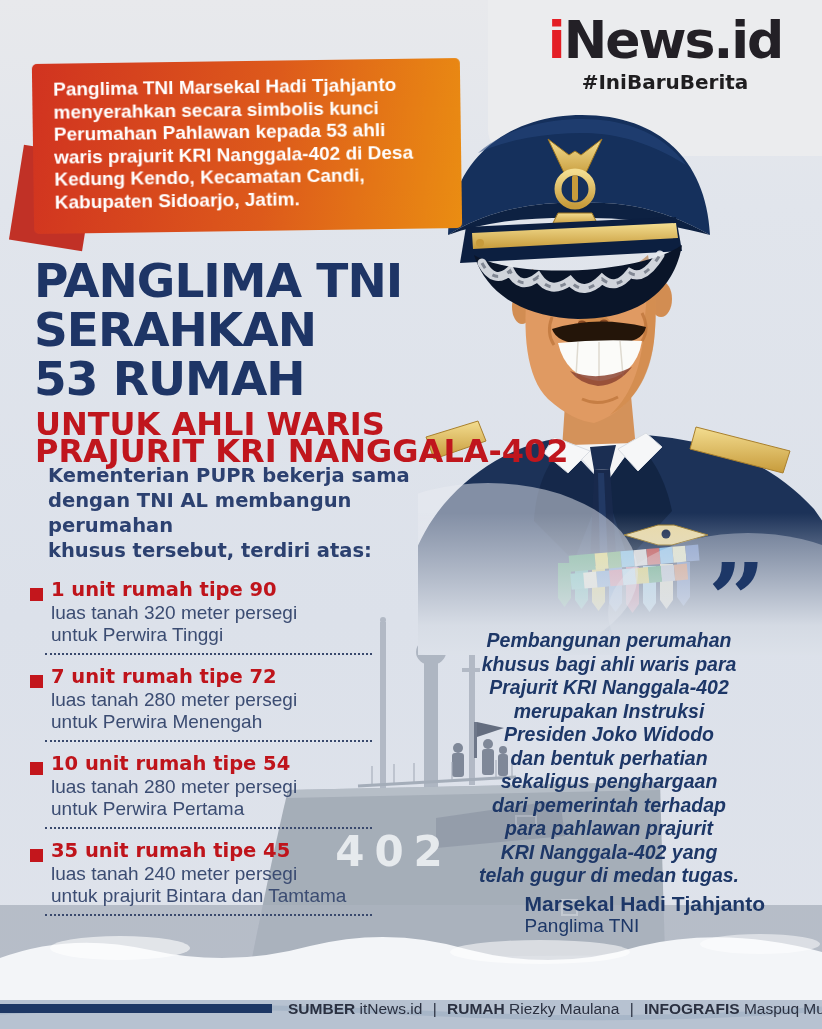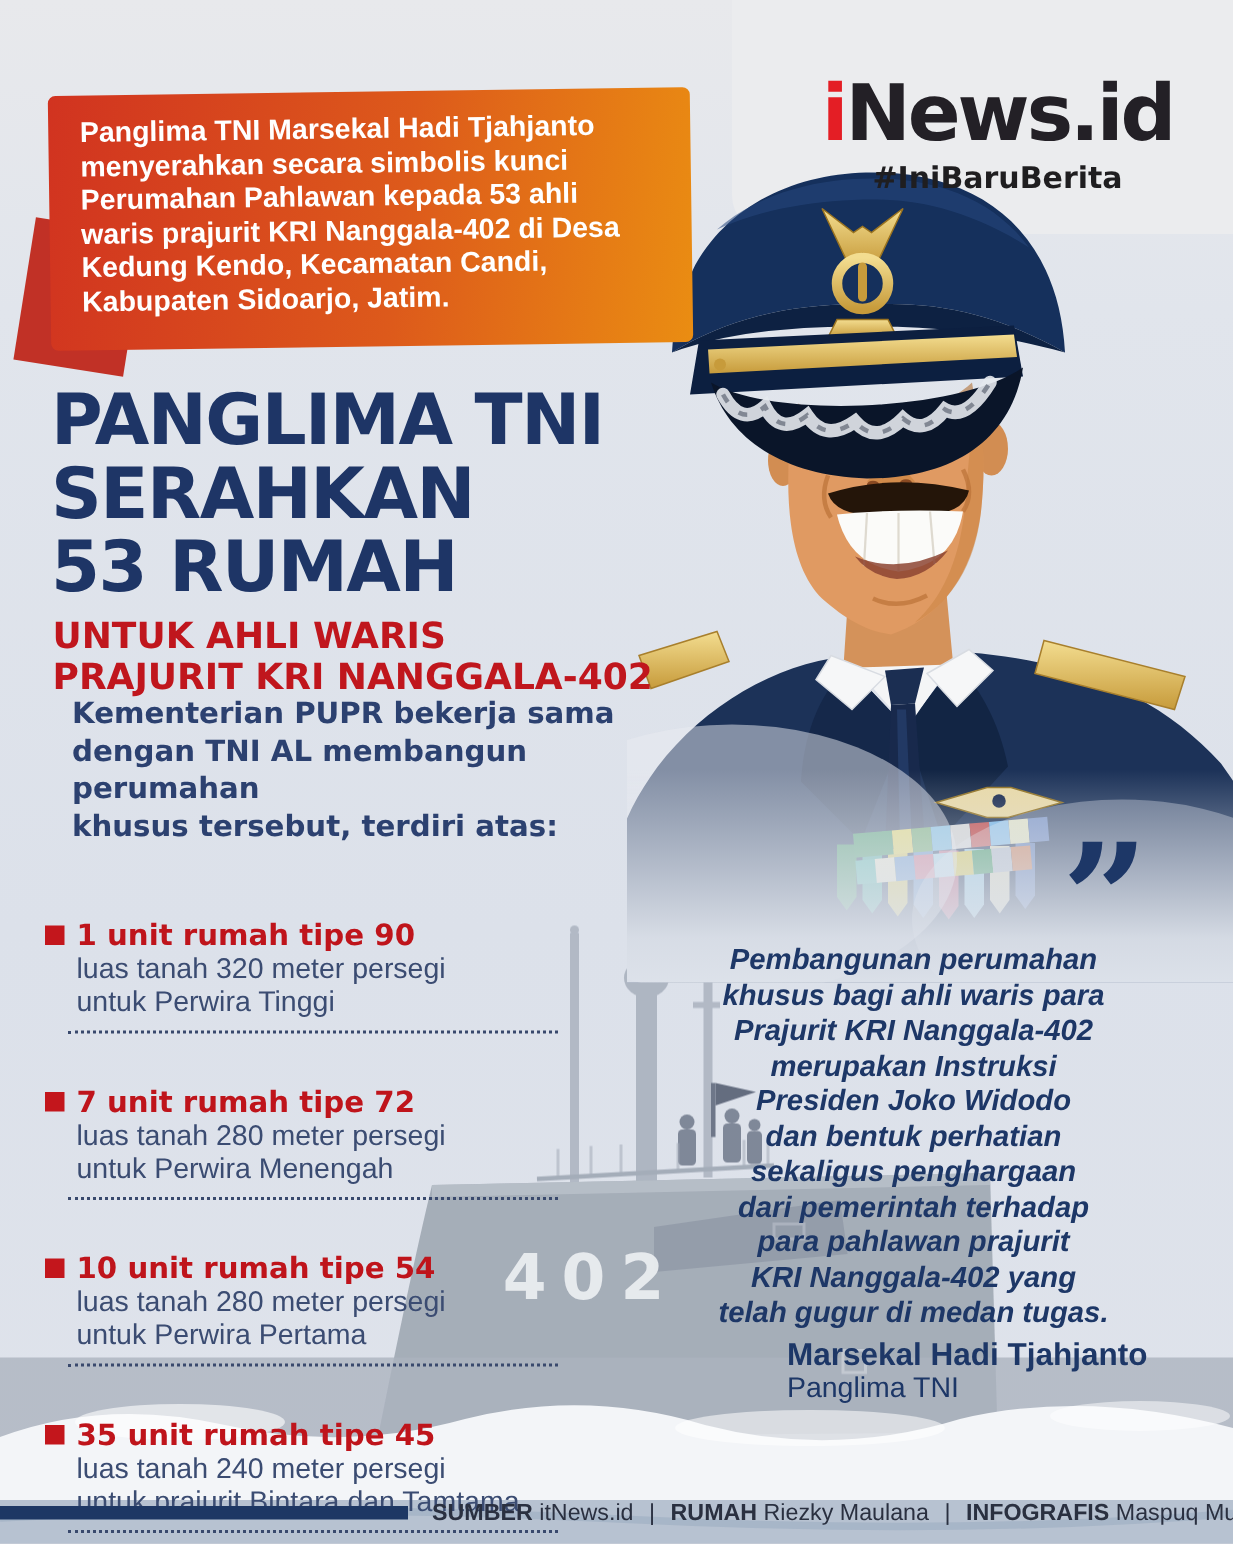--- a/index.html
+++ b/index.html
@@ -11,32 +11,32 @@
   .scene{position:absolute;left:0;top:0;width:822px;height:1029px;z-index:2;}
   .portrait{position:absolute;left:418px;top:93px;width:404px;height:562px;z-index:3;}
   .callout-back{position:absolute;left:16px;top:150px;width:74px;height:96px;background:#c13126;
         transform:rotate(9deg);z-index:4;}
   .callout{position:absolute;left:33px;top:61px;width:390px;min-height:140px;padding:15px 17px 15px 21px;
         background:linear-gradient(98deg,#d13320 0%,#dd5a1b 55%,#ea8d12 100%);
         transform:rotate(-0.8deg);border-radius:5px;z-index:5;
         color:#ffffff;font-weight:bold;font-size:19px;line-height:22.5px;white-space:pre-line;}
   .brand{position:absolute;left:520px;top:10px;width:290px;text-align:center;z-index:5;}
   .brand-line{font-family:"DejaVu Sans",sans-serif;font-weight:bold;font-size:52px;line-height:60px;
-        letter-spacing:-2px;color:#232026;margin-top:36px;}
+        letter-spacing:-2px;color:#232026;}
   .brand-accent{color:#e41e25;}
   .brand-tagline{font-family:"DejaVu Sans",sans-serif;font-weight:bold;font-size:20px;color:#1f1e20;margin-top:0px;}
   .headline{position:absolute;left:34px;top:256px;z-index:5;font-family:"DejaVu Sans",sans-serif;
         font-weight:bold;font-size:47px;line-height:49px;letter-spacing:-1px;color:#1e3566;}
   .subheadline{position:absolute;left:35px;top:411px;z-index:5;font-family:"DejaVu Sans",sans-serif;
-        font-weight:bold;font-size:24px;line-height:27px;color:#c0161d;}
+        font-weight:bold;font-size:32px;line-height:27px;color:#c0161d;}
   .intro{position:absolute;left:48px;top:463px;width:430px;z-index:5;font-family:"DejaVu Sans",sans-serif;
         font-weight:bold;font-size:19.5px;line-height:25px;color:#2c4170;white-space:pre-line;}
   .housing{position:absolute;left:30px;top:578px;width:352px;z-index:5;}
   .item{margin-bottom:3px;}
-  .item-head{display:flex;align-items:flex-start;margin-top:34px;}
+  .item-head{display:flex;align-items:flex-end;}
   .bullet{width:13px;height:13px;background:#c3161c;margin:5px 8px 0 0;flex:none;}
   .head-text{font-family:"DejaVu Sans",sans-serif;font-weight:bold;font-size:19.5px;line-height:23px;color:#bf141b;}
   .item-body{margin-left:21px;font-size:19px;line-height:21.5px;color:#3b4c72;white-space:pre-line;margin-top:1px;}
   .dotted{margin:8px 0 10px 15px;width:327px;height:0;border-bottom:2px dotted #39496d;}
   .quote-mark{position:absolute;left:708px;top:549px;z-index:5;font-family:"DejaVu Serif",serif;
         font-weight:bold;font-size:100px;line-height:1;color:#1d3767;}
   .quote{position:absolute;right:57px;top:629px;width:312px;z-index:5;text-align:center;
         font-weight:bold;font-style:italic;font-size:19.5px;line-height:23.5px;color:#1d3767;white-space:pre-line;}
   .quote-author{position:absolute;right:57px;top:892px;z-index:5;color:#1d3767;}
   .author-name{font-weight:bold;font-size:21px;line-height:23px;}

